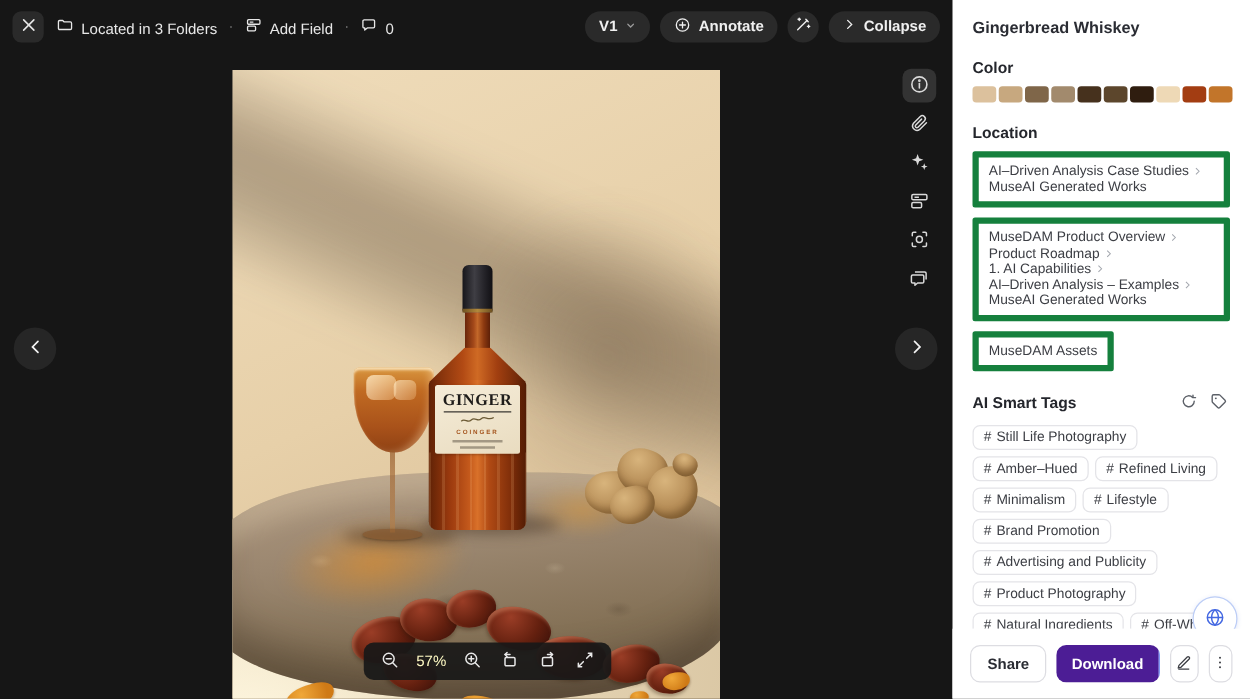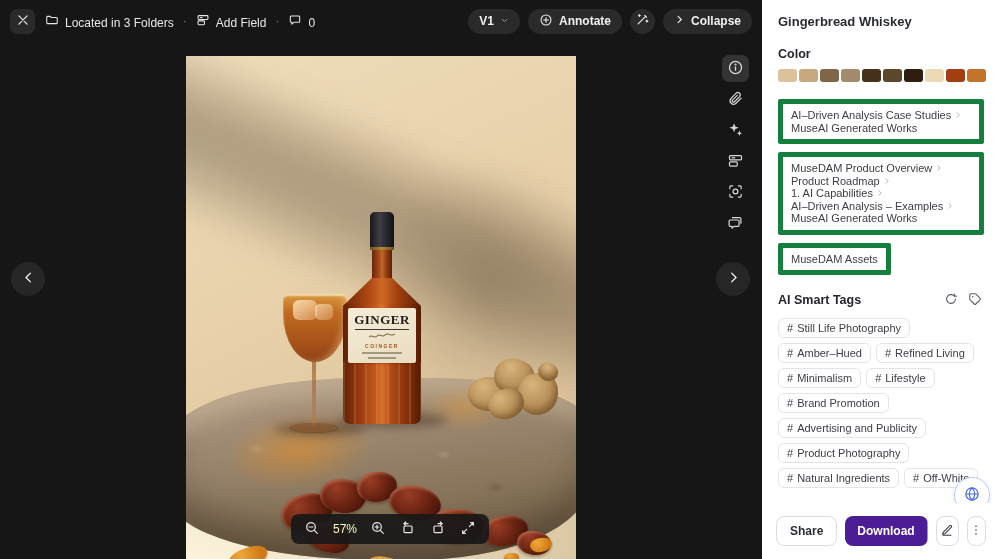--- a/index.html
+++ b/index.html
@@ -397,20 +397,21 @@
           <span class="swatch" style="background: rgb(70, 49, 29);"></span>
           <span class="swatch" style="background: rgb(92, 70, 44);"></span>
           <span class="swatch" style="background: rgb(47, 29, 15);"></span>
           <span class="swatch" style="background: rgb(238, 217, 182);"></span>
           <span class="swatch" style="background: rgb(163, 61, 18);"></span>
           <span class="swatch" style="background: rgb(194, 117, 42);"></span>
         </div>
       </section>
 
       <section class="location-section">
+        <h2 class="section-heading">Location</h2>
 
         <div class="loc-card">
           <div class="loc-line">
             <span>AI–Driven Analysis Case Studies</span>
             <svg width="10" height="10" viewBox="0 0 24 24" fill="none" stroke="currentColor" stroke-width="2">
                 <path d="M9 6l6 6-6 6"></path>
               </svg>
           </div>
           <div class="loc-line">
             <span>MuseAI Generated Works</span>

